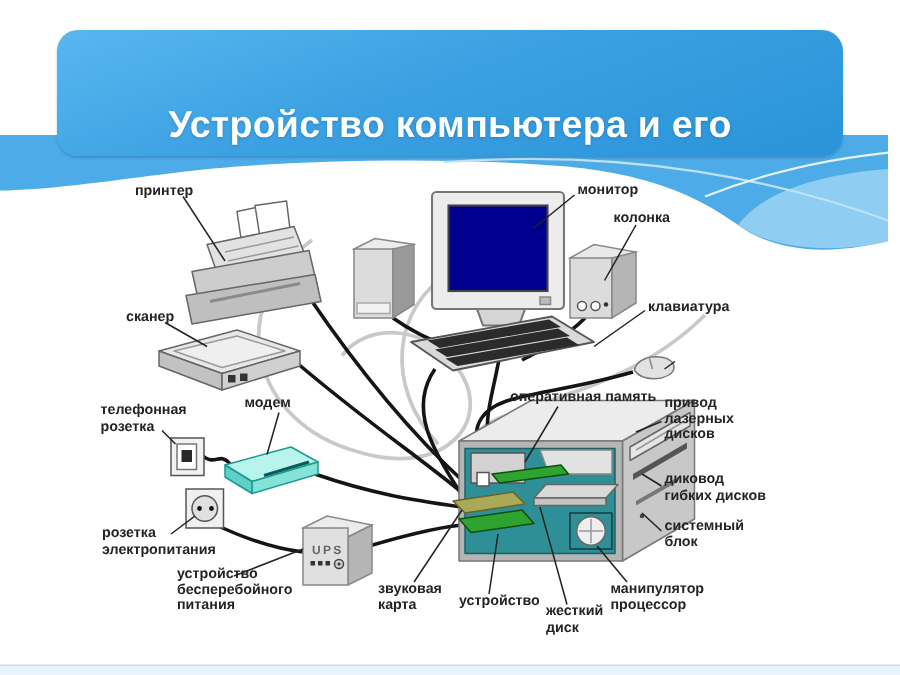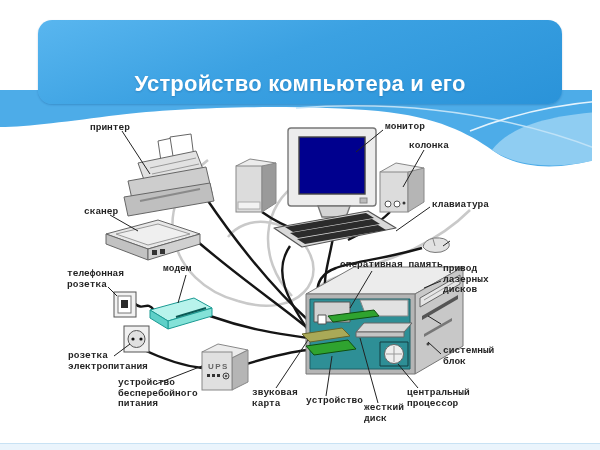--- a/index.html
+++ b/index.html
@@ -3,24 +3,24 @@
 <meta charset="utf-8">
 <style>
   html,body{margin:0;padding:0;background:#ffffff;}
   .slide{position:relative;width:600px;height:450px;background:#ffffff;overflow:hidden;
          font-family:"Liberation Sans",sans-serif;}
   .bg{position:absolute;left:0;top:0;}
   .title-card{position:absolute;left:38px;top:20px;width:524px;height:84px;
     border-radius:14px;background:linear-gradient(160deg,#59b6ef 0%,#3ba1e2 45%,#2a93d9 100%);
     box-shadow:0 1px 2px rgba(0,60,120,.25);
     display:flex;flex-direction:column;align-items:center;justify-content:center;}
-  .title-card .t{color:#ffffff;font-weight:bold;font-size:22px;line-height:33px;
+  .title-card .t{color:#ffffff;font-weight:bold;font-size:25px;line-height:33px;
     text-align:center;text-shadow:0 1px 2px rgba(0,50,100,.25);letter-spacing:.2px;margin-top:42px;}
   .art{position:absolute;left:0;top:0;}
-  .lbl{position:absolute;font-size:9.5px;font-weight:bold;color:#242424;line-height:10.5px;white-space:nowrap;font-family:Liberation Mono, monospace;}
+  .lbl{position:absolute;font-size:9.5px;font-weight:bold;color:#242424;line-height:10.5px;white-space:nowrap;}
   .lbl .ind{padding-left:9px;}
 </style>
 </head>
 <body>
 
 <div class="slide">
 
   <svg class="bg" width="600" height="450" viewBox="0 0 600 450">
     <rect width="600" height="450" fill="#ffffff"></rect>
     <path d="M0,90 H600 V158 C556,172 516,168 492,150 C468,133 438,117 378,111 C296,104 178,107 118,115 C70,121 28,127 0,127 Z" fill="#4dace8"></path>
@@ -216,20 +216,24 @@
       <div>модем</div>
     </div>
   <div class="lbl" style="left:340px;top:260px">
       <div>оперативная память</div>
     </div>
   <div class="lbl" style="left:443px;top:264px">
     <div>привод</div>
     <div>лазерных</div>
     <div>дисков</div>
   </div>
+  <div class="lbl" style="left:443px;top:315px">
+    <div>диковод</div>
+    <div>гибких дисков</div>
+  </div>
   <div class="lbl" style="left:443px;top:346px">
     <div>системный</div>
     <div>блок</div>
   </div>
   <div class="lbl" style="left:68px;top:351px">
     <div>розетка</div>
     <div>электропитания</div>
   </div>
   <div class="lbl" style="left:118px;top:378px">
     <div>устройство</div>
@@ -241,17 +245,17 @@
     <div>карта</div>
   </div>
   <div class="lbl" style="left:306px;top:396px">
       <div>устройство</div>
     </div>
   <div class="lbl" style="left:364px;top:403px">
     <div>жесткий</div>
     <div>диск</div>
   </div>
   <div class="lbl" style="left:407px;top:388px">
-    <div>центральный</div>
+    <div>манипулятор</div>
     <div>процессор</div>
   </div>
 
 </div>
 
 </body></html>

